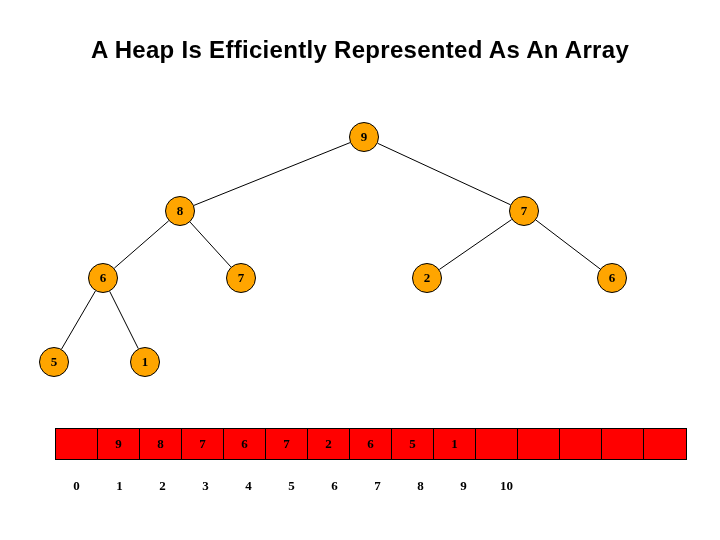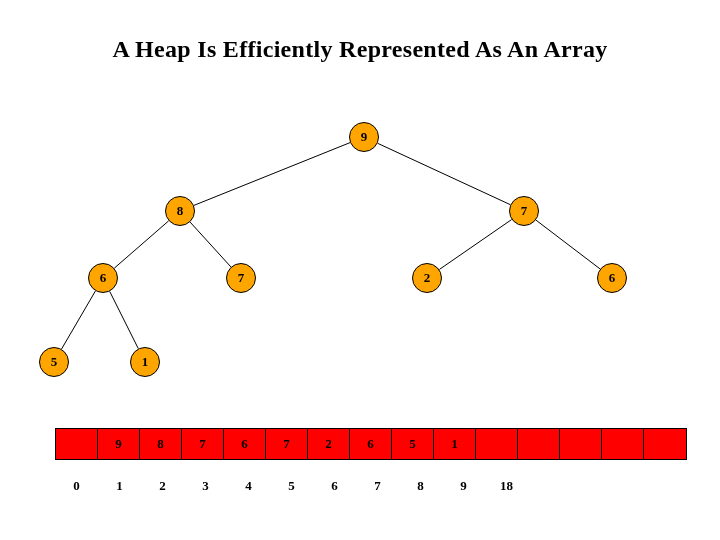--- a/index.html
+++ b/index.html
@@ -17,21 +17,21 @@
     position: relative;
     width: 720px;
     height: 540px;
   }
   #title {
     position: absolute;
     left: 0;
     top: 36px;
     width: 720px;
     text-align: center;
-    font-family: Liberation Serif, serif;
+    font-family: Liberation Sans, sans-serif;
     font-size: 24px;
     font-weight: bold;
     color: #000000;
     letter-spacing: 0.3px;
   }
   svg#edges {
     position: absolute;
     left: 0;
     top: 0;
     width: 720px;
@@ -145,16 +145,16 @@
       <div class="index">0</div>
       <div class="index">1</div>
       <div class="index">2</div>
       <div class="index">3</div>
       <div class="index">4</div>
       <div class="index">5</div>
       <div class="index">6</div>
       <div class="index">7</div>
       <div class="index">8</div>
       <div class="index">9</div>
-      <div class="index">18</div>
+      <div class="index">10</div>
     </div>
 
 </div>
 
 </body></html>

